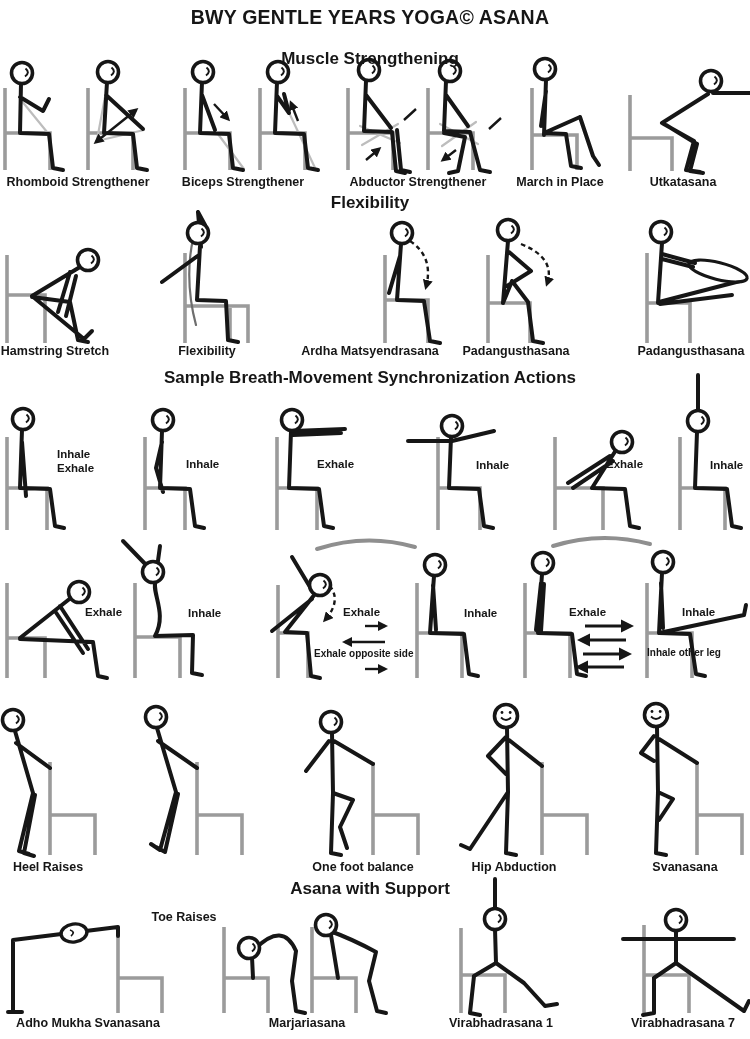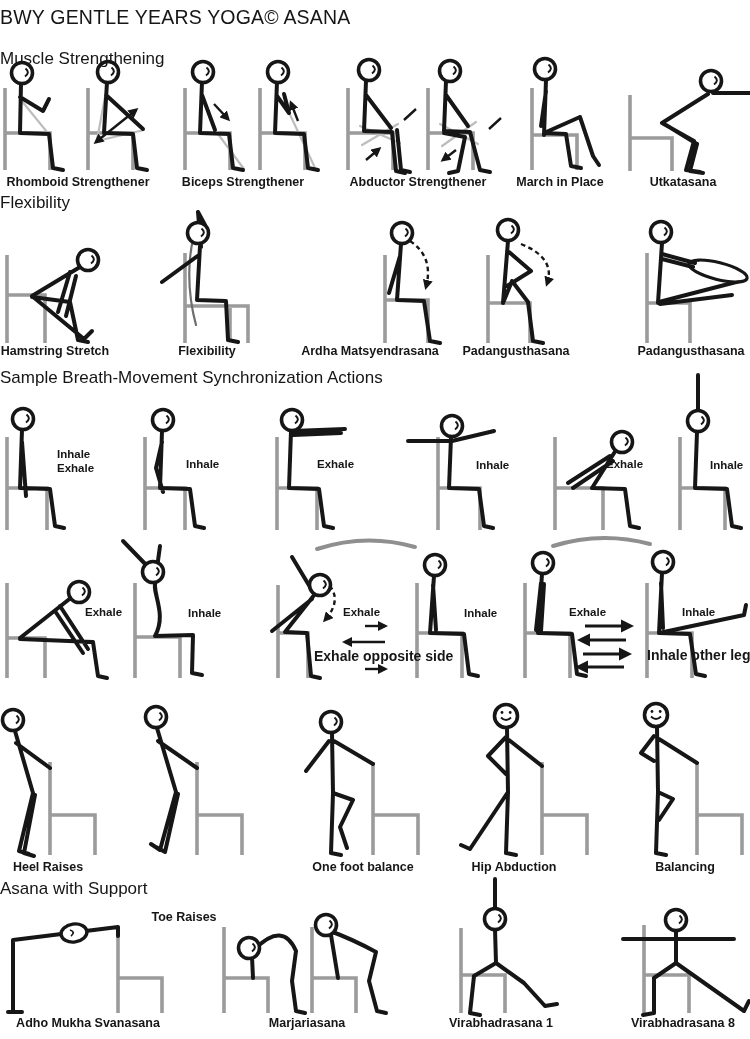--- a/index.html
+++ b/index.html
@@ -1,25 +1,25 @@
 <!DOCTYPE html>
 <html><head>
 <meta charset="utf-8">
 <style>
   html,body{margin:0;padding:0;background:#fff;}
   #sheet{position:relative;width:750px;height:1039px;background:#fff;overflow:hidden;
          font-family:"Liberation Sans",sans-serif;color:#161616;}
   #art{position:absolute;left:0;top:0;}
-  .heading{position:absolute;left:0;width:740px;font-weight:normal;white-space:nowrap;}
+  .heading{position:absolute;left:0;width:740px;text-align:center;font-weight:bold;white-space:nowrap;}
   .title{font-size:19.5px;letter-spacing:.2px;}
   .sec{font-size:17px;}
   .lbl{position:absolute;font-weight:bold;font-size:12.5px;white-space:nowrap;transform:translateX(-50%);}
   .blbl{position:absolute;font-weight:bold;font-size:11.5px;white-space:nowrap;}
   .two{white-space:pre-line;line-height:1.25;}
-  .note{position:absolute;font-weight:bold;font-size:14px;white-space:nowrap;}
+  .note{position:absolute;font-weight:bold;font-size:10px;white-space:nowrap;}
   
   .chair{stroke:#9b9b9b;stroke-width:3.6;fill:none;}
   .b{stroke:#161616;stroke-width:4;fill:none;stroke-linecap:round;stroke-linejoin:round;}
   .g{stroke:#bdbdbd;stroke-width:2.2;fill:none;stroke-linecap:round;}
   .s{stroke:#6e6e6e;stroke-width:2.2;fill:none;stroke-linecap:round;}
   .a{stroke:#161616;stroke-width:2.4;fill:none;}
   .A{stroke:#161616;stroke-width:3.2;fill:none;}
   .d{stroke:#161616;stroke-width:2.4;fill:none;stroke-dasharray:4.5 3.5;}
   .arc{stroke:#8f8f8f;stroke-width:4;fill:none;stroke-linecap:round;}
 </style>
@@ -287,20 +287,20 @@
 <div class="blbl" style="left:464px;top:607px">Inhale</div>
 <div class="blbl" style="left:569px;top:606px">Exhale</div>
 <div class="blbl" style="left:682px;top:606px">Inhale</div>
 <div class="note" style="left:314px;top:648px">Exhale opposite side</div>
 <div class="note" style="left:647px;top:647px">Inhale other leg</div>
 
 <div class="lbl" style="left:48px;top:860px">Heel Raises</div>
 <div class="lbl" style="left:184px;top:910px">Toe Raises</div>
 <div class="lbl" style="left:363px;top:860px">One foot balance</div>
 <div class="lbl" style="left:514px;top:860px">Hip Abduction</div>
-<div class="lbl" style="left:685px;top:860px">Balancing</div>
+<div class="lbl" style="left:685px;top:860px">Svanasana</div>
 
 <div class="lbl" style="left:88px;top:1016px">Adho Mukha Svanasana</div>
 <div class="lbl" style="left:307px;top:1016px">Marjariasana</div>
 <div class="lbl" style="left:501px;top:1016px">Virabhadrasana 1</div>
-<div class="lbl" style="left:683px;top:1016px">Virabhadrasana 8</div>
+<div class="lbl" style="left:683px;top:1016px">Virabhadrasana 7</div>
 
 </div>
 
 </body></html>

